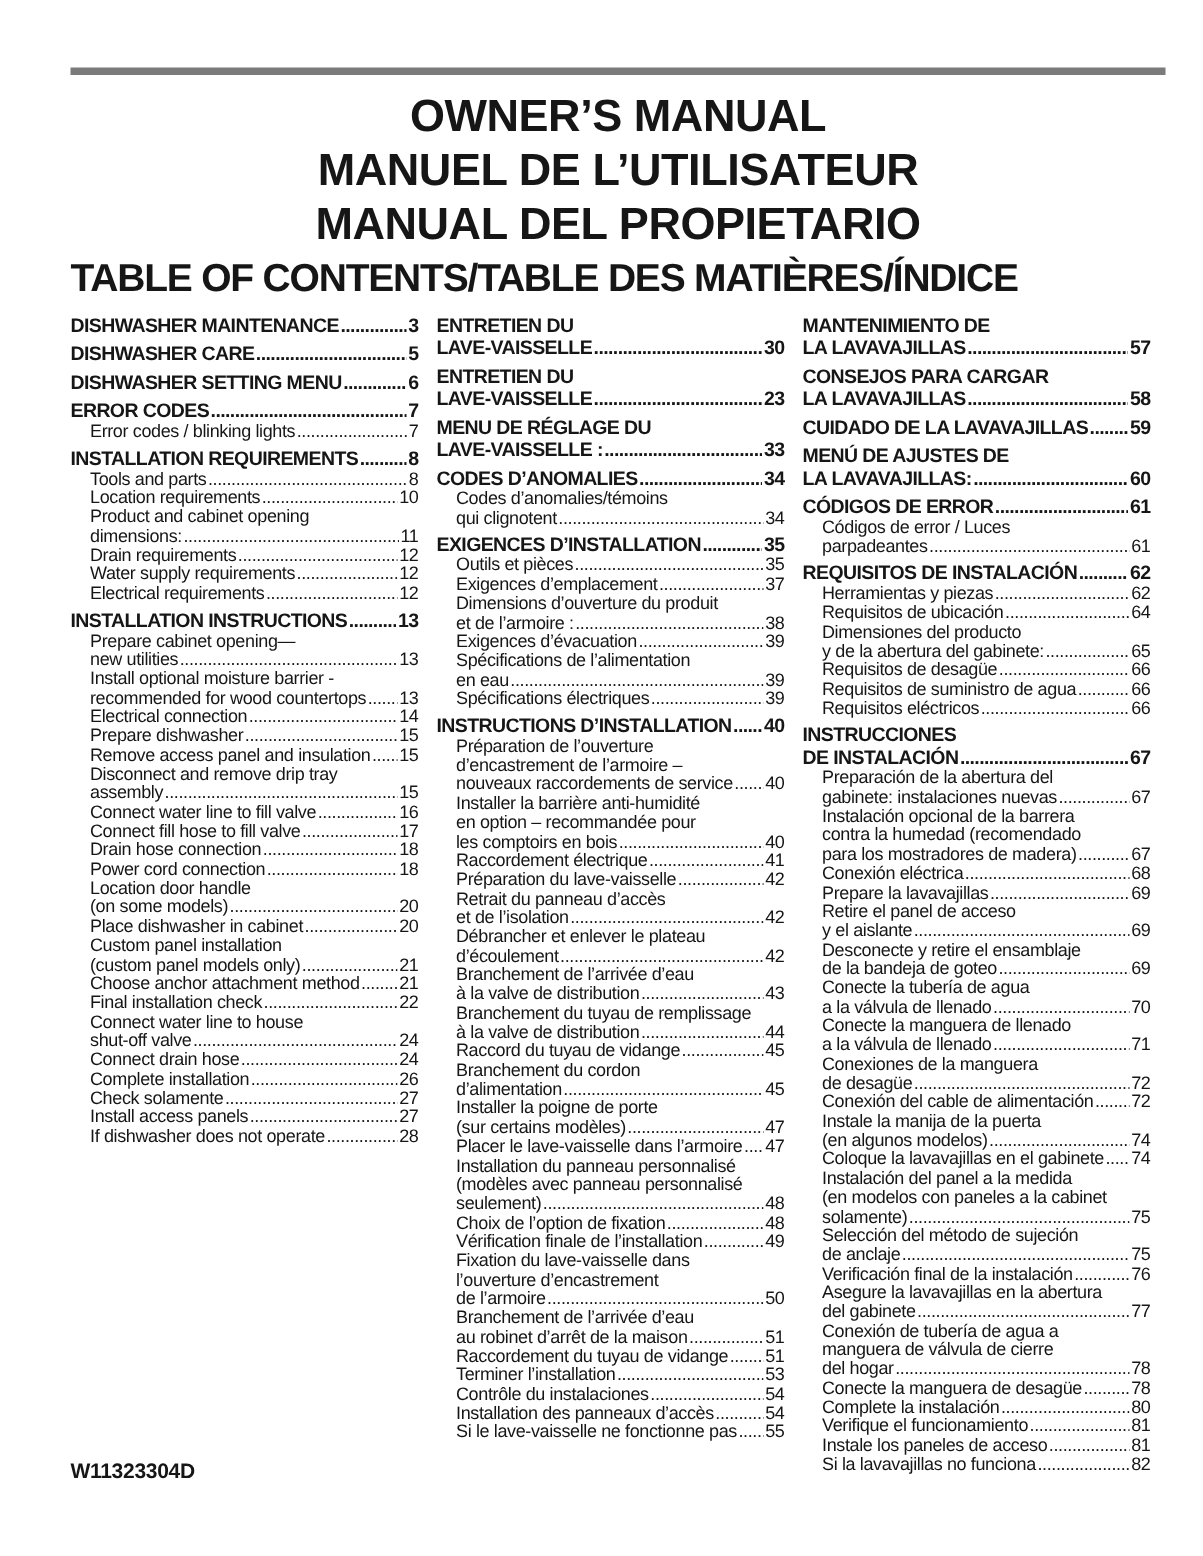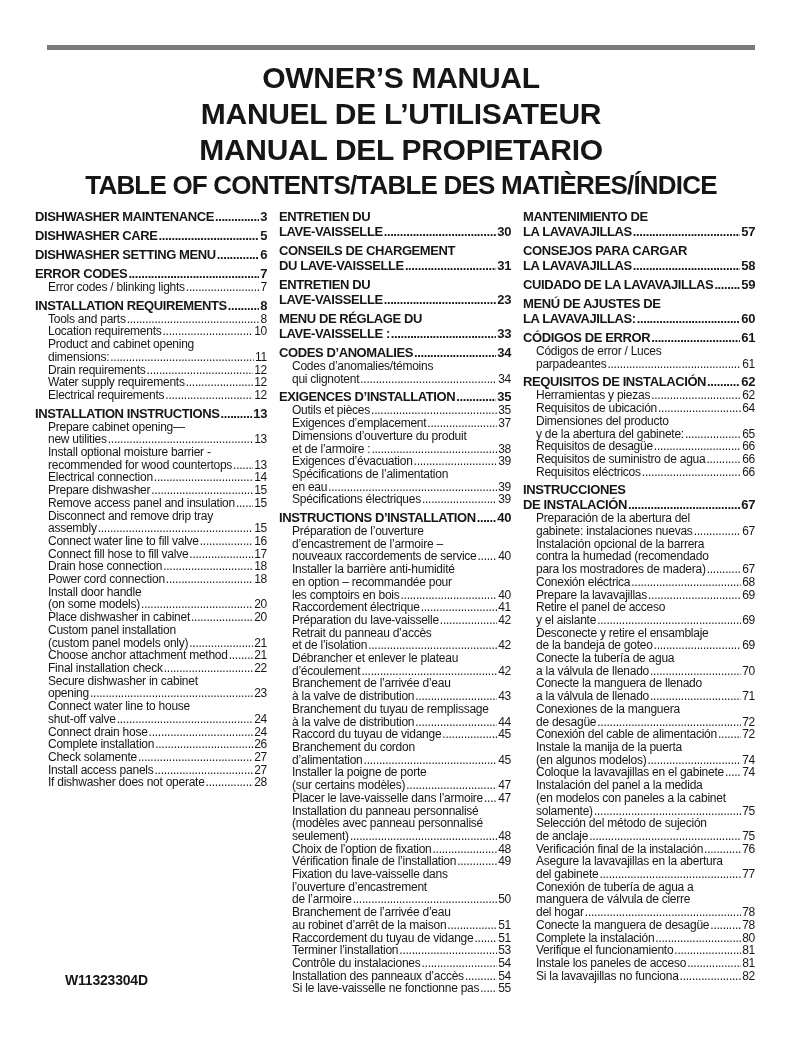--- a/index.html
+++ b/index.html
@@ -1,39 +1,39 @@
 <!DOCTYPE html>
 <html><head>
 <meta charset="utf-8">
 <style>
   html,body{margin:0;padding:0;}
   body{
     width:802px;height:1037px;background:#ffffff;color:#161616;
     font-family:"Liberation Sans","DejaVu Sans",sans-serif;
     position:relative;overflow:hidden;
   }
-  .page{padding:45px 47px 0 47px;}
+  .page{padding:45px 25px 0 47px;}
   .top-rule{height:5px;background:#7b7b7b;width:100%;}
   .titles{margin-top:10px;text-align:center;}
   .main-title{font-size:30px;font-weight:bold;line-height:36px;letter-spacing:-0.3px;}
-  .toc-title{font-size:26px;font-weight:bold;line-height:30px;letter-spacing:-0.8px;text-align:center;margin-top:2px;}
-  .columns{display:flex;gap:12px;margin-top:9px;align-items:flex-start;justify-content:flex-end;}
+  .toc-title{font-size:26px;font-weight:bold;line-height:30px;letter-spacing:-0.8px;text-align:left;margin-top:2px;}
+  .columns{display:flex;gap:12px;margin-top:9px;align-items:flex-start;}
   .toc-column{width:232px;flex:0 0 232px;}
   .entry{margin:0;}
   .entry .line{display:block;}
   .entry .line.last{display:flex;align-items:baseline;}
   .entry .text{flex:0 0 auto;white-space:nowrap;}
   .entry .leader{flex:1 1 auto;min-width:0;overflow:hidden;white-space:nowrap;margin:0 1px;}
   .entry .leader::after{content:"........................................................................................";}
   .entry .page-num{flex:0 0 auto;}
   .heading{font-size:13px;font-weight:bold;line-height:15px;letter-spacing:-0.4px;margin-top:4px;}
   .section:first-child > .heading{margin-top:0;}
   .item{font-size:12px;line-height:12.7px;letter-spacing:-0.25px;padding-left:13px;}
   .footer-code{
-    position:absolute;left:65px;top:972px;
+    position:absolute;left:47px;top:972px;
     font-size:14px;font-weight:bold;letter-spacing:-0.2px;
   }
 </style>
 </head>
 <body>
 
 <div class="page">
   <div class="top-rule"></div>
   <div class="titles">
     <div class="main-title">OWNER’S MANUAL</div>
@@ -213,21 +213,21 @@
             </div>
           </div>
           <div class="entry item">
             <div class="line last">
               <span class="text">Power cord connection</span>
               <span class="leader"></span>
               <span class="page-num">18</span>
             </div>
           </div>
           <div class="entry item">
-            <div class="line">Install door handle</div>
+            <div class="line">Location door handle</div>
             <div class="line last">
               <span class="text">(on some models)</span>
               <span class="leader"></span>
               <span class="page-num">20</span>
             </div>
           </div>
           <div class="entry item">
             <div class="line last">
               <span class="text">Place dishwasher in cabinet</span>
               <span class="leader"></span>
@@ -247,28 +247,20 @@
               <span class="text">Choose anchor attachment method</span>
               <span class="leader"></span>
               <span class="page-num">21</span>
             </div>
           </div>
           <div class="entry item">
             <div class="line last">
               <span class="text">Final installation check</span>
               <span class="leader"></span>
               <span class="page-num">22</span>
-            </div>
-          </div>
-          <div class="entry item">
-            <div class="line">Secure dishwasher in cabinet</div>
-            <div class="line last">
-              <span class="text">opening</span>
-              <span class="leader"></span>
-              <span class="page-num">23</span>
             </div>
           </div>
           <div class="entry item">
             <div class="line">Connect water line to house</div>
             <div class="line last">
               <span class="text">shut-off valve</span>
               <span class="leader"></span>
               <span class="page-num">24</span>
             </div>
           </div>
@@ -310,30 +302,20 @@
         </div>
       </div>
       <div class="toc-column">
         <div class="section">
           <div class="entry heading">
             <div class="line">ENTRETIEN DU</div>
             <div class="line last">
               <span class="text">LAVE-VAISSELLE</span>
               <span class="leader"></span>
               <span class="page-num">30</span>
-            </div>
-          </div>
-        </div>
-        <div class="section">
-          <div class="entry heading">
-            <div class="line">CONSEILS DE CHARGEMENT</div>
-            <div class="line last">
-              <span class="text">DU LAVE-VAISSELLE</span>
-              <span class="leader"></span>
-              <span class="page-num">31</span>
             </div>
           </div>
         </div>
         <div class="section">
           <div class="entry heading">
             <div class="line">ENTRETIEN DU</div>
             <div class="line last">
               <span class="text">LAVE-VAISSELLE</span>
               <span class="leader"></span>
               <span class="page-num">23</span>

